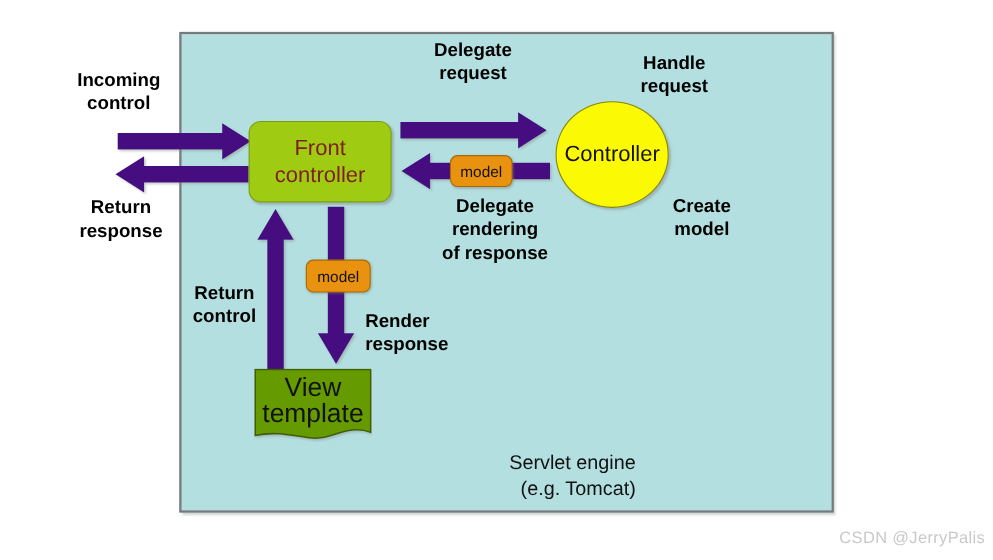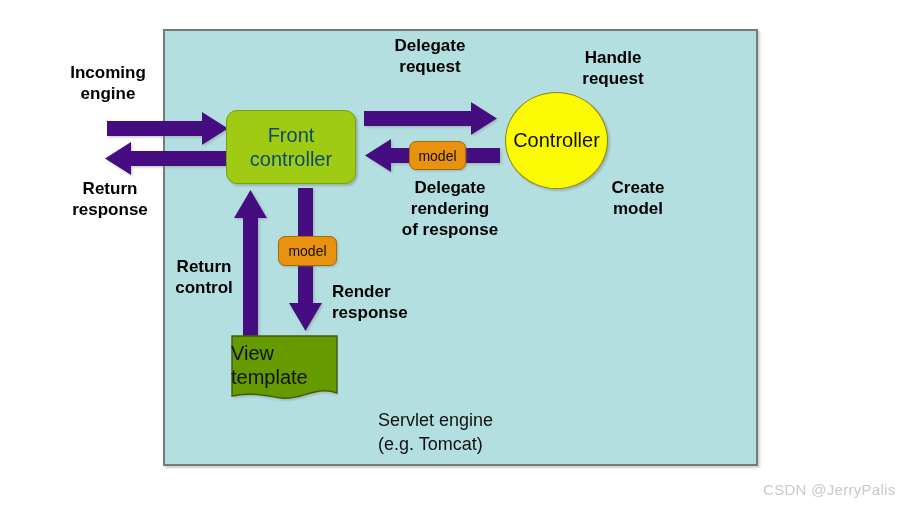--- a/index.html
+++ b/index.html
@@ -45,21 +45,21 @@
     width: 130px;
     height: 74px;
     background: #9fcc12;
     border: 1px solid #7ba00c;
     border-radius: 11px;
     box-sizing: border-box;
     display: flex;
     flex-direction: column;
     align-items: center;
     justify-content: center;
-    color: #0c4a6e;
+    color: #7f1d1d;
     font-size: 20px;
     line-height: 24px;
     box-shadow: 2px 2px 2px rgba(120,120,120,0.4);
   }
 
   .controller-circle {
     position: absolute;
     left: 505px;
     top: 92px;
     width: 103px;
@@ -82,23 +82,23 @@
     top: 335px;
     width: 107px;
     height: 67px;
   }
   .view-template svg { display: block; }
   .view-template .vt-label {
     position: absolute;
     left: 0;
     top: 6px;
     width: 107px;
-    text-align: left;
-    color: #111111;
-    font-size: 20px;
+    text-align: center;
+    color: #111111;
+    font-size: 24px;
     line-height: 24px;
   }
 
   .model-badge {
     position: absolute;
     background: #e8920f;
     border: 1px solid #a96905;
     border-radius: 7px;
     box-sizing: border-box;
     display: flex;
@@ -137,21 +137,21 @@
   #label-delegate-render  { left: 374px; top: 177px; width: 152px; text-align: center; }
   #label-create-model     { left: 594px; top: 177px; width: 88px;  text-align: center; }
   #label-return-control   { left: 160px; top: 256px; width: 88px;  text-align: center; }
   #label-render-response  { left: 332px; top: 281px; width: 110px; text-align: left; }
 
   .engine-caption {
     position: absolute;
     left: 378px;
     top: 408px;
     width: 200px;
-    text-align: left;
+    text-align: right;
     color: #111111;
     font-size: 18px;
     line-height: 24px;
     font-weight: normal;
     white-space: pre-line;
   }
 
   .watermark {
     position: absolute;
     left: 763px;
@@ -222,21 +222,21 @@
 
   <div class="model-badge" id="model-badge-controller">
     <span>model</span>
   </div>
 
   <div class="model-badge" id="model-badge-view">
     <span>model</span>
   </div>
 
   <div class="label" id="label-incoming-request">Incoming
-engine</div>
+control</div>
 
   <div class="label" id="label-return-response">Return
 response</div>
 
   <div class="label" id="label-delegate-request">Delegate
 request</div>
 
   <div class="label" id="label-handle-request">Handle
 request</div>
 

